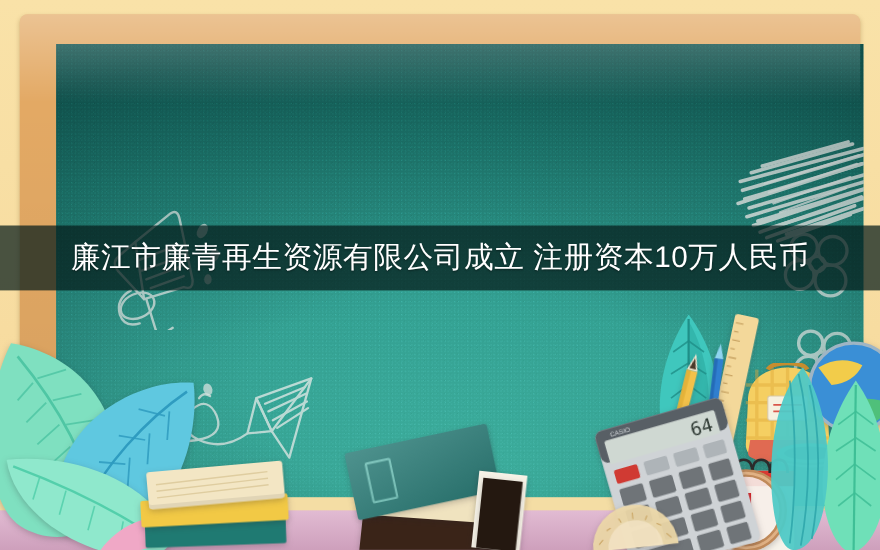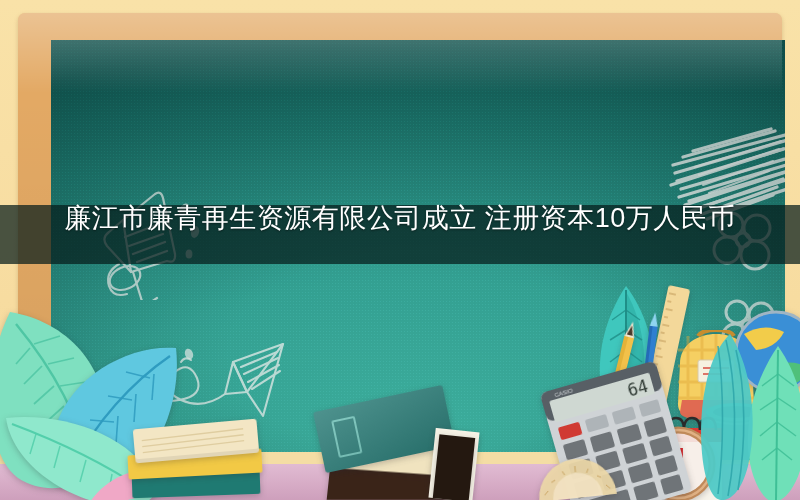--- a/index.html
+++ b/index.html
@@ -50,21 +50,21 @@
   .chalk-stroke{fill:none;stroke:#e9f3f0;stroke-linecap:round;stroke-linejoin:round;opacity:.78;}
   .chalk-fill{fill:#eaf4f1;opacity:.72;}
 
   
   .scribble{position:absolute;left:612px;top:75px;width:150px;height:115px;opacity:.93;}
 
   
   .band{
     position:absolute;left:0;top:205px;width:800px;height:59px;
     background:rgba(6,28,26,.72);
-    display:flex;justify-content:center;
+    display:flex;align-items:center;justify-content:center;
   }
   .band .caption{
     color:#ffffff;font-size:27px;line-height:1;letter-spacing:.5px;
     white-space:nowrap;text-shadow:0 1px 2px rgba(0,0,0,.45);
     font-family:"Liberation Sans","DejaVu Sans",sans-serif;
   }
 
   
   .ledge{position:absolute;left:0;top:452px;width:800px;height:19px;background:#f4dda4;}
   .desk{position:absolute;left:0;top:464px;width:800px;height:36px;background:#d9a8c6;}

